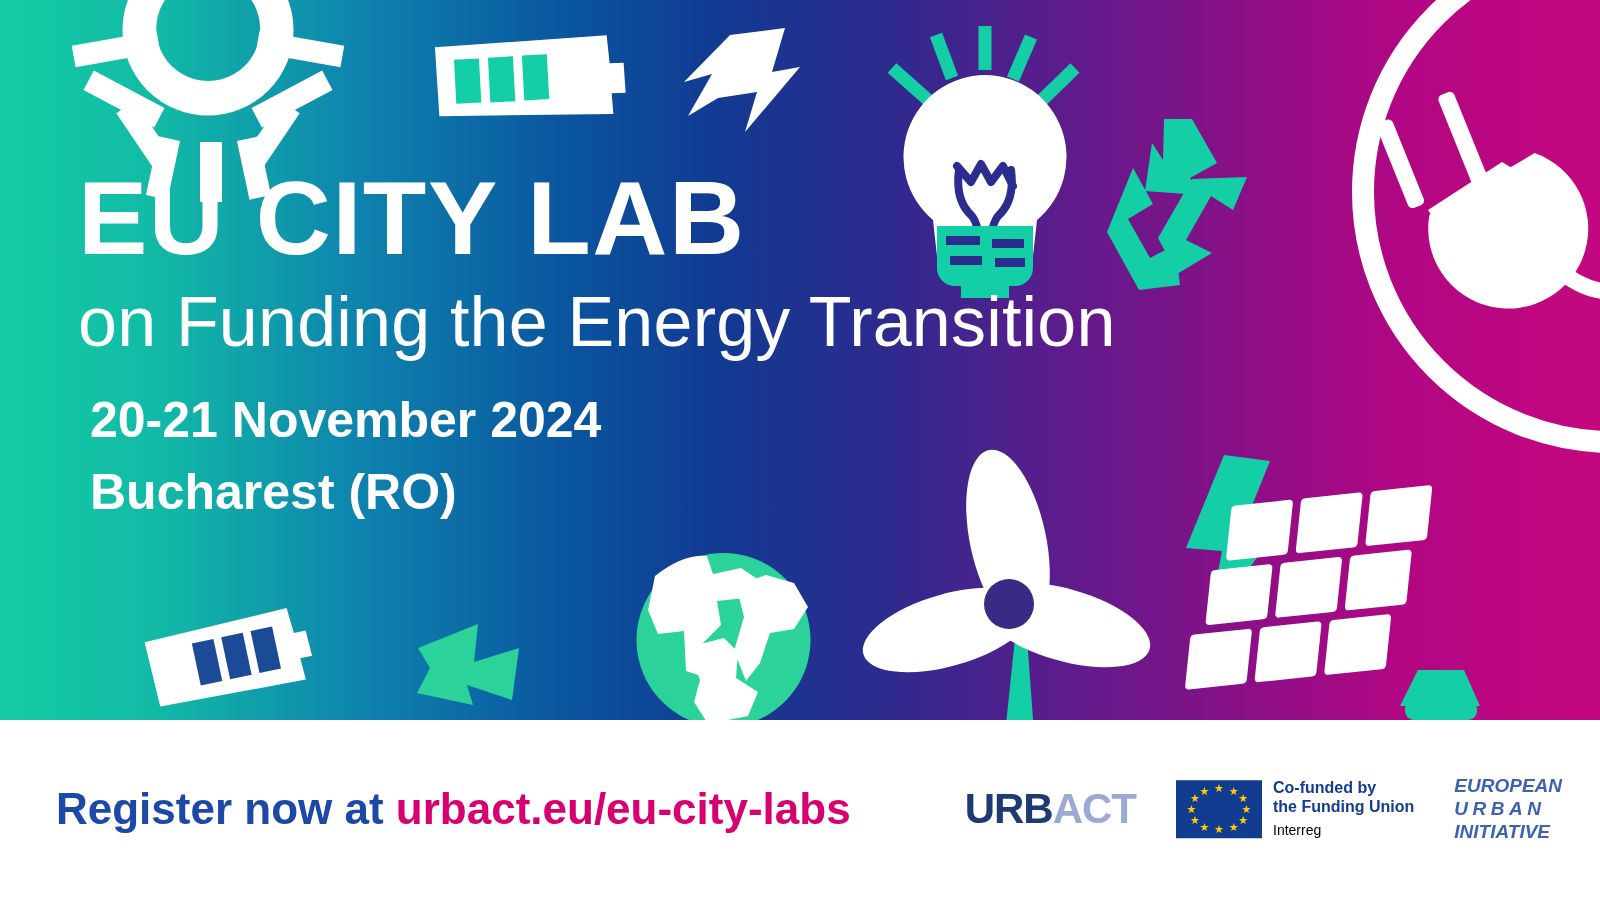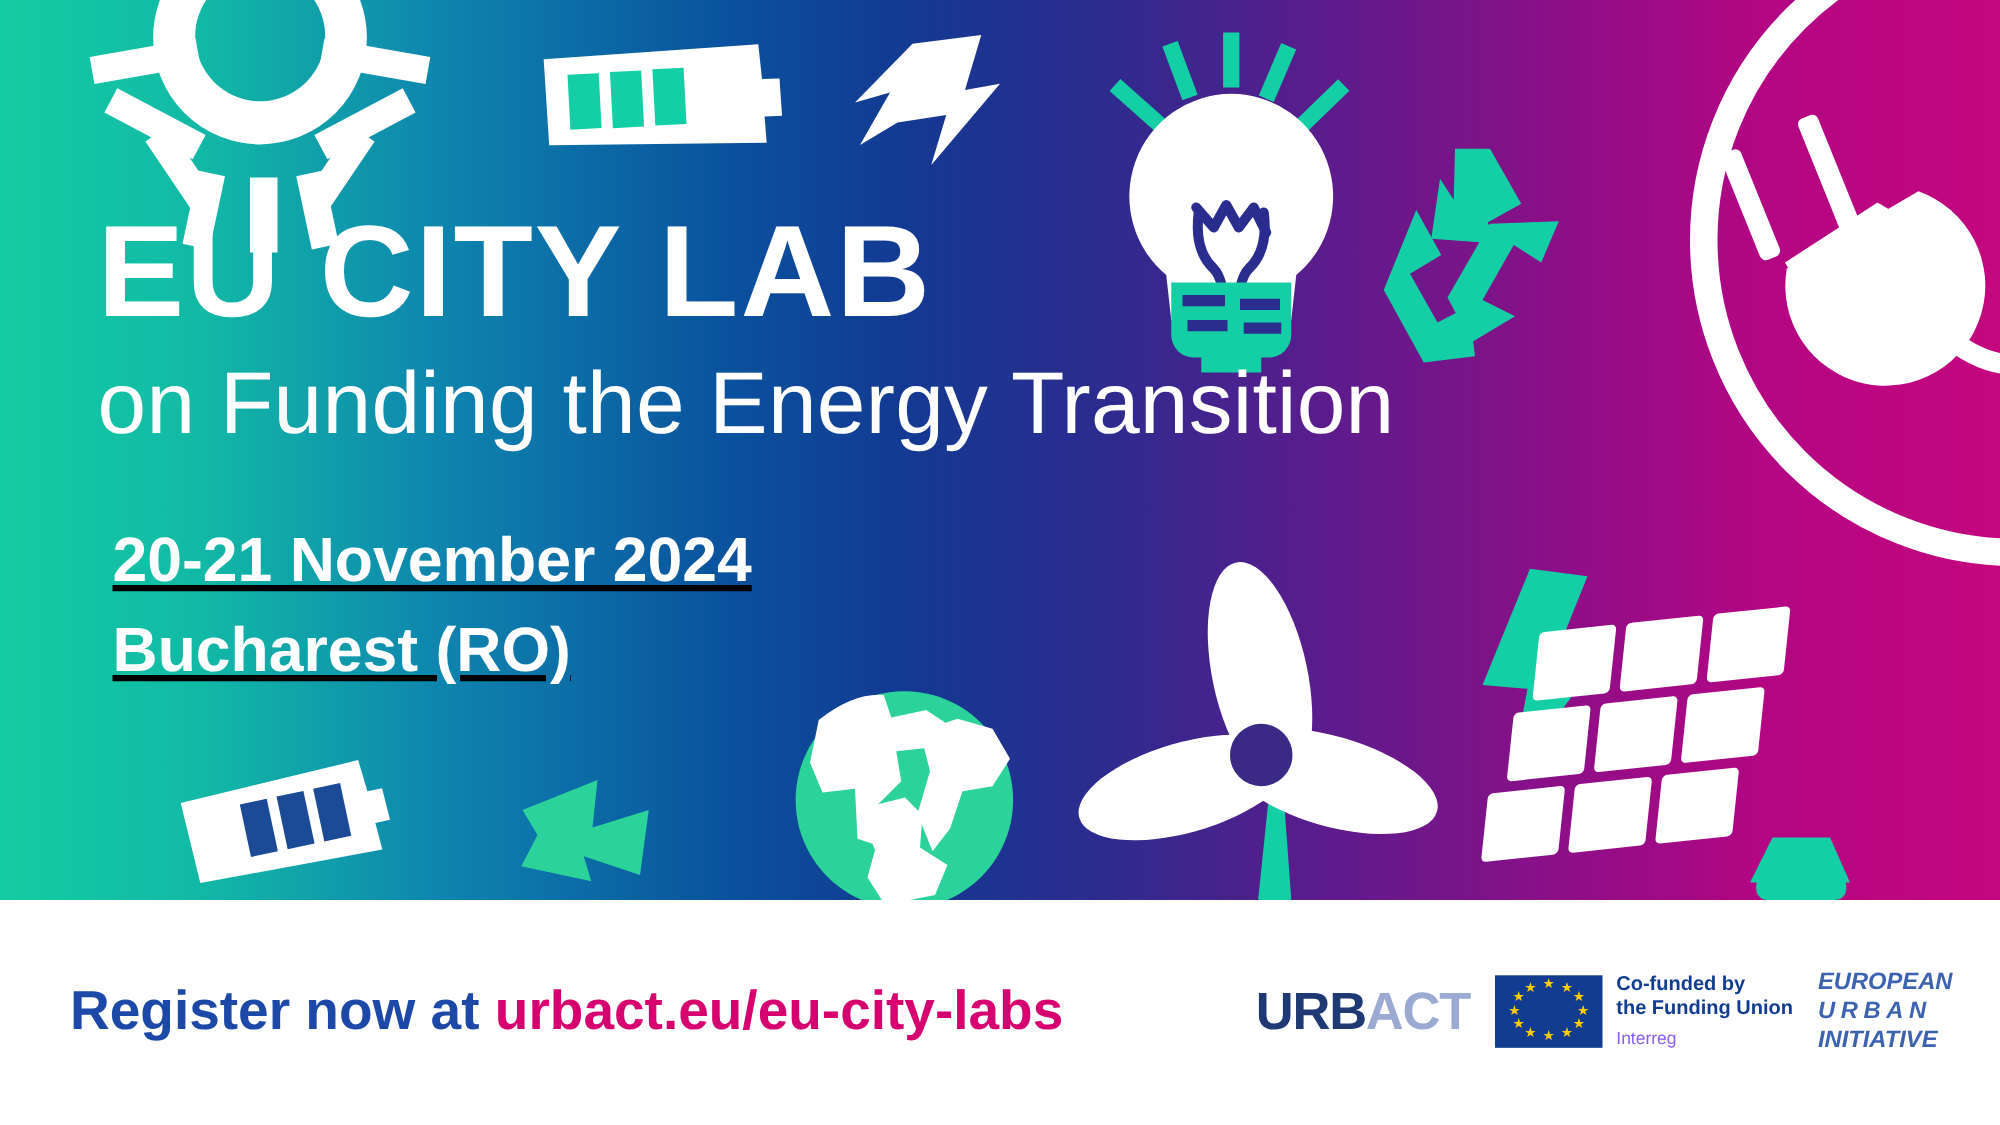--- a/index.html
+++ b/index.html
@@ -63,21 +63,21 @@
     white-space: nowrap;
   }
   .detail-line {
     font-size: 50px;
     font-weight: 600;
     color: #ffffff;
     line-height: 1.45;
     white-space: nowrap;
     padding-left: 12px;
   }
-  #details { margin-top: 52px; text-decoration: underline; }
+  #details { margin-top: 24px; }
 
   
   #footer {
     position: absolute;
     left: 0; top: 757px;
     width: 1600px; height: 104px;
     background: #ffffff;
     display: flex;
     align-items: center;
   }
@@ -91,21 +91,21 @@
   }
   .reg-prefix { color: #1C49A8; }
   .reg-url    { color: #D6006F; }
 
   #logos {
     position: absolute;
     right: 38px; top: 50%;
     transform: translateY(-50%);
     display: flex;
     align-items: center;
-    gap: 20px;
+    gap: 40px;
   }
   
   #urbact-logo {
     font-size: 42px;
     font-weight: 700;
     letter-spacing: -1px;
     line-height: 1;
     white-space: nowrap;
   }
   .urb-dark  { color: #1F3A73; }
@@ -125,21 +125,21 @@
     font-size: 11px;
     line-height: 1;
     transform: translate(-50%, -50%);
   }
   #eu-text { line-height: 1.18; }
   .eu-main {
     font-size: 16px; font-weight: 700; color: #113C90;
     white-space: nowrap; display: block;
   }
   .eu-sub {
-    font-size: 14px; font-weight: 400; color: #8b5cf6;
+    font-size: 14px; font-weight: 400; color: #000000;
     white-space: nowrap; display: block; margin-top: 5px;
   }
 
   
   #eui-logo { line-height: 1.22; font-style: italic; }
   .eui-line {
     font-size: 19px; font-weight: 700; color: #3C63B0;
     white-space: nowrap; display: block;
   }
   .eui-spaced { letter-spacing: 4.5px; }

